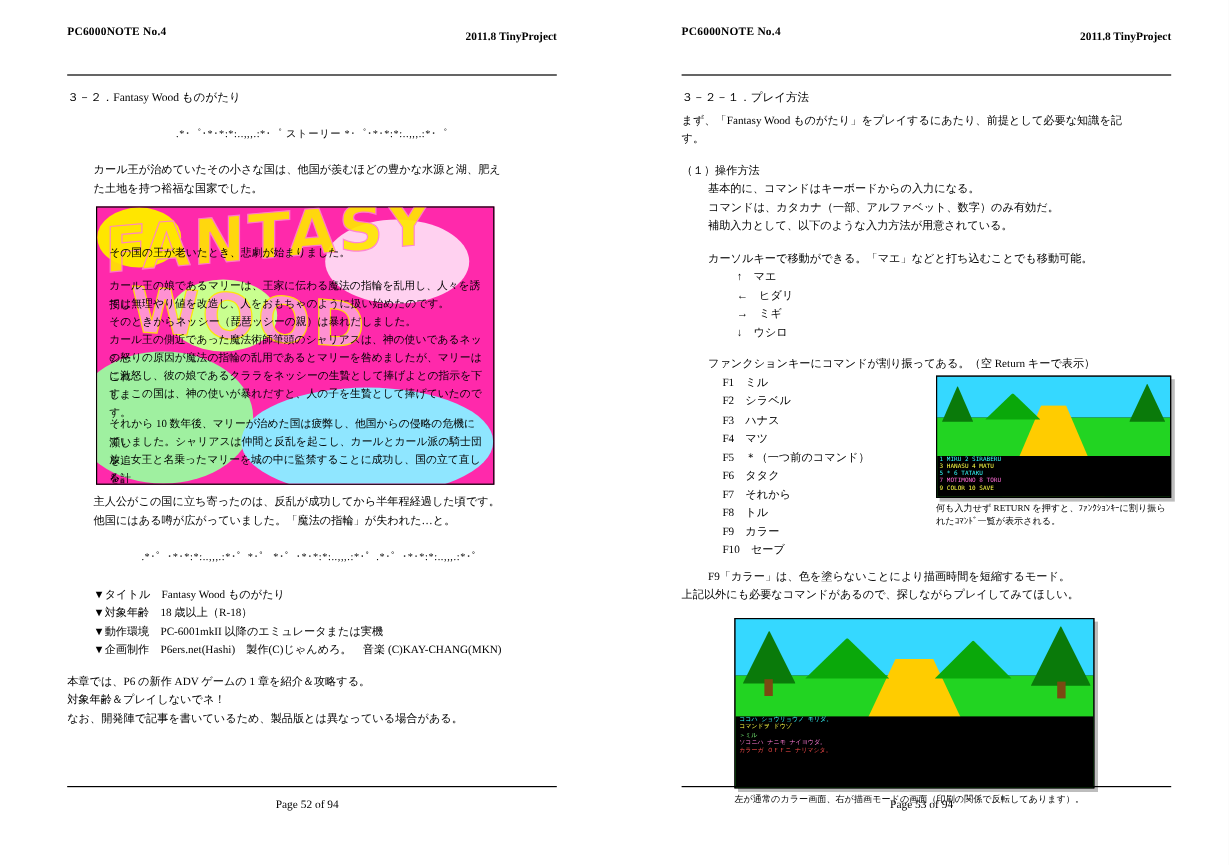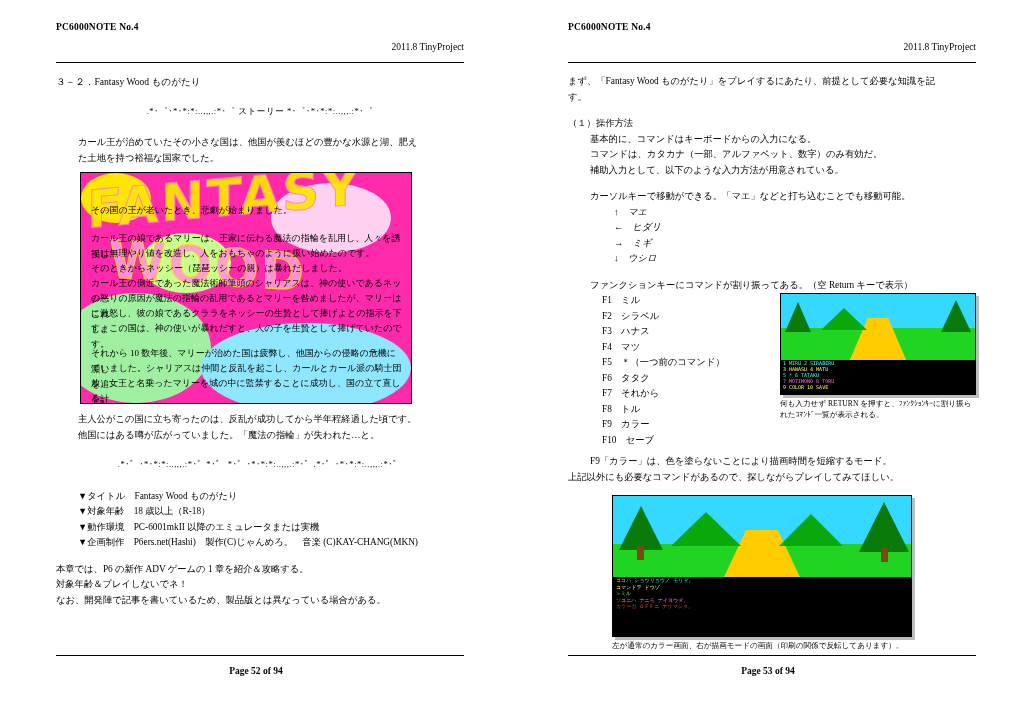--- a/index.html
+++ b/index.html
@@ -3,32 +3,32 @@
 <meta charset="utf-8">
 <style>
   html,body{margin:0;padding:0;background:#f4f4f4;}
   body{font-family:"Liberation Serif",serif;}
   .sheet{position:relative;width:1024px;height:721px;background:#ffffff;overflow:hidden;}
   .page{position:absolute;top:0;height:706px;width:512px;box-sizing:border-box;}
   .page.left{left:0;}
   .page.right{left:512px;}
   .hdr{position:absolute;left:56px;right:48px;top:22px;height:34px;}
   .hdr .hl{position:absolute;left:0;top:0;font-size:9.5px;font-weight:bold;letter-spacing:.2px;}
-  .hdr .hr{position:absolute;right:0;top:20px;font-size:9.5px;font-weight:normal;}
+  .hdr .hr{position:absolute;right:0;top:4px;font-size:9.5px;font-weight:bold;}
   .hrule{position:absolute;left:56px;right:48px;height:1px;background:#000;}
   .top-rule{top:62px;}
   .bot-rule{top:655px;}
-  .pagenum{position:absolute;left:0;right:0;top:666px;text-align:center;font-size:9.5px;font-weight:bold;}
+  .pagenum{position:absolute;left:0;right:0;top:666px;text-align:center;font-size:9.5px;font-weight:normal;}
   .body{position:absolute;left:56px;right:48px;top:74px;font-size:9.3px;line-height:15.5px;color:#000;
         font-family:"Liberation Serif",serif;}
   .sec{font-size:9.6px;margin-bottom:4px;}
   .deco{text-align:center;font-size:8.6px;letter-spacing:.5px;margin:14px 0 16px 0;}
   .ind1{margin-left:22px;}
   .ind2{margin-left:34px;}
-  .ind3{margin-left:46px;font-style:italic;}
+  .ind3{margin-left:46px;}
   p{margin:0;}
   .gap{height:11px;}
   .gap-s{height:6px;}
 
   
   .art-left{position:relative;margin:6px 0 8px 24px;width:330px;height:230px;
             background:#ff29ab;border:1px solid #000;overflow:hidden;}
   .art-left .bigword{position:absolute;font-family:"DejaVu Sans",sans-serif;font-weight:bold;
             color:#ffe600;-webkit-text-stroke:1px #ff7fd0;opacity:.92;}
   .art-left .w1{left:6px;top:18px;font-size:52px;letter-spacing:2px;transform:skewY(-5deg);}
@@ -128,20 +128,21 @@
   </div>
 
   <div class="page right">
     <div class="hdr">
       <div class="hl">PC6000NOTE No.4</div>
       <div class="hr">2011.8 TinyProject</div>
     </div>
     <div class="hrule top-rule"></div>
 
     <div class="body">
+      <p class="sec">３－２－１．プレイ方法</p>
       <p>まず、「Fantasy Wood  ものがたり」をプレイするにあたり、前提として必要な知識を記</p>
       <p>す。</p>
 
       <div class="gap"></div>
       <p>（１）操作方法</p>
       <p class="ind1">基本的に、コマンドはキーボードからの入力になる。</p>
       <p class="ind1">コマンドは、カタカナ（一部、アルファベット、数字）のみ有効だ。</p>
       <p class="ind1">補助入力として、以下のような入力方法が用意されている。</p>
 
       <div class="gap"></div>

